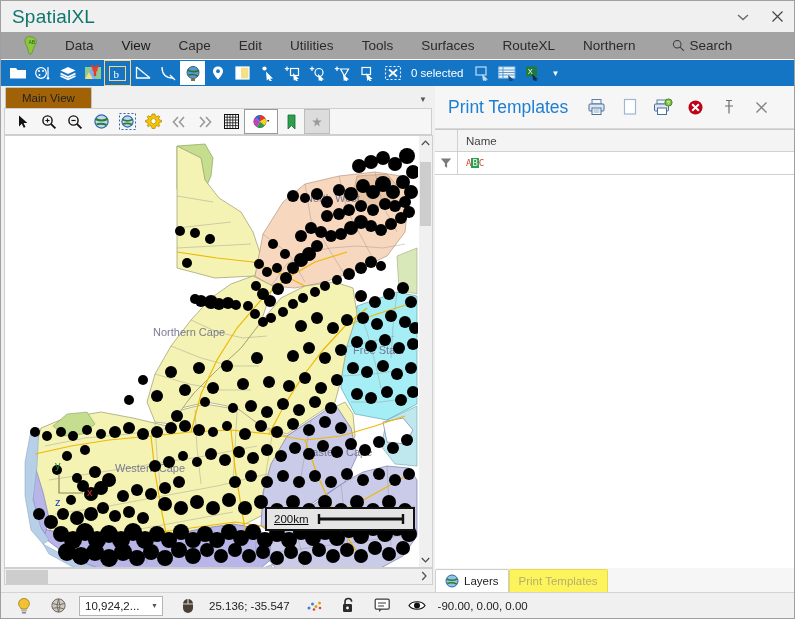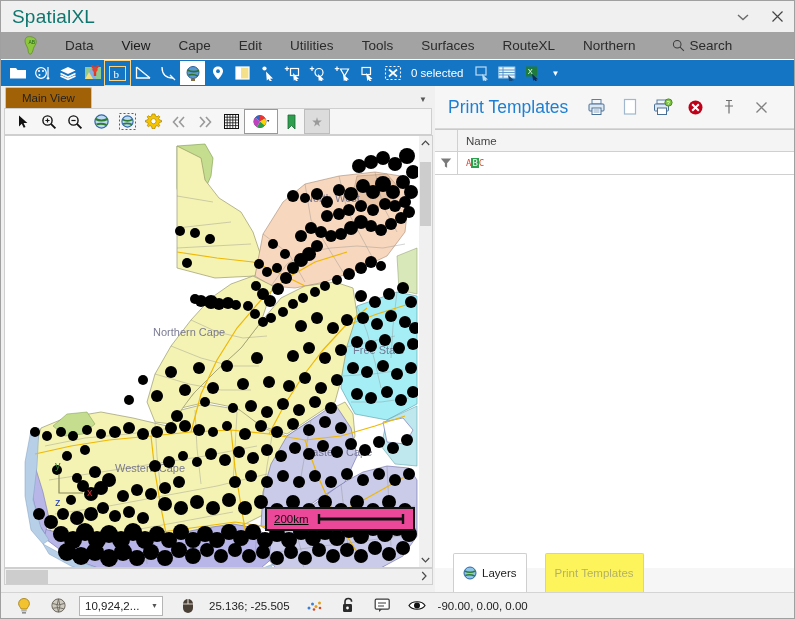--- a/index.html
+++ b/index.html
@@ -122,21 +122,21 @@
     display: flex; align-items: center;
   }
   .hs-thumb { width: 42px; height: 14px; background: #cdcdcd; margin-left: 1px; }
   .hs-arrow { margin-left: auto; width: 16px; text-align: center; font-size: 9px; color: #4a4a4a; }
 
   
   .mapsvg { position:absolute; left:0; top:0; }
   .axis-ind { position: absolute; left: 38px; top: 322px; }
   .scalebar {
     position: absolute; left: 260px; top: 371px; width: 150px; height: 24px;
-    background: #ec4899; border: 2px solid #111;
+    background: #e5e5e5; border: 2px solid #111;
     display: flex; align-items: center; padding: 0 7px; gap: 8px; text-decoration: underline;
   }
   .scalebar .txt { font-size: 11.5px; color: #111; }
 
   
   .rightpanel {
     position: absolute; left: 434px; top: 85px; width: 359px; height: 506px;
     background: #f6f6f6;
   }
   .pt-header {
@@ -170,23 +170,23 @@
   }
   .abc .a, .abc .c { color: #d43; }
   .abc .b { background: #2e9e4f; color: #fff; padding: 0 1px; }
   .grid-body { height: 392px; background: #fff; }
 
   .pt-tabs {
     position: absolute; left: 0; top: 482px; width: 359px; height: 24px;
     background: #f6f6f6; display: flex; align-items: flex-end;
   }
   .pt-tab {
-    height: 39px; padding: 0 9px; display: flex; align-items: center; gap: 5px;
+    height: 23px; padding: 0 9px; display: flex; align-items: center; gap: 5px;
     font-size: 11.5px; color: #222; border: 1px solid #cfcfcf; border-bottom: none;
-    background: #ffffff; border-radius: 2px 2px 0 0; margin-left: 18px;
+    background: #ffffff; border-radius: 2px 2px 0 0; margin-left: 0;
   }
   .pt-tab.highlight { background: #fdf45c; color: #b3b06a; border-color: #e4db55; }
 
   
   .statusbar {
     position: absolute; left: 0; top: 591px; width: 793px; height: 26px;
     background: #f0f0f0; border-top: 1px solid #d4d4d4;
     display: flex; align-items: center;
   }
   .sb-ico { width: 34px; height: 24px; display: flex; align-items: center; justify-content: center; }
@@ -960,21 +960,21 @@
       <span class="cc">▼</span>
     </div>
     <div class="sb-sep"></div>
     <div class="sb-ico">
       <svg width="12" height="16" viewBox="0 0 12 16">
           <rect x="1" y="1" width="10" height="14" rx="5" fill="#4a4038"></rect>
           <path d="M6 1 V6" stroke="#e6e0d8" stroke-width="1.1"></path>
           <path d="M1 6 H11" stroke="#e6e0d8" stroke-width="0.9"></path>
         </svg>
     </div>
-    <div class="sb-text">25.136; -25.505</div>
+    <div class="sb-text">25.136; -35.547</div>
     <div class="sb-sep"></div>
     <div class="sb-ico">
       <svg width="18" height="14" viewBox="0 0 18 14">
           <circle cx="3" cy="9" r="1.5" fill="#3a7fd5"></circle>
           <circle cx="6.5" cy="5" r="1.5" fill="#3a7fd5"></circle>
           <circle cx="10" cy="7.5" r="1.5" fill="#e0a020"></circle>
           <circle cx="13.5" cy="4" r="1.5" fill="#e0a020"></circle>
           <circle cx="8" cy="10.5" r="1.3" fill="#d04a2a"></circle>
           <circle cx="14" cy="9" r="1.3" fill="#d04a2a"></circle>
         </svg>

